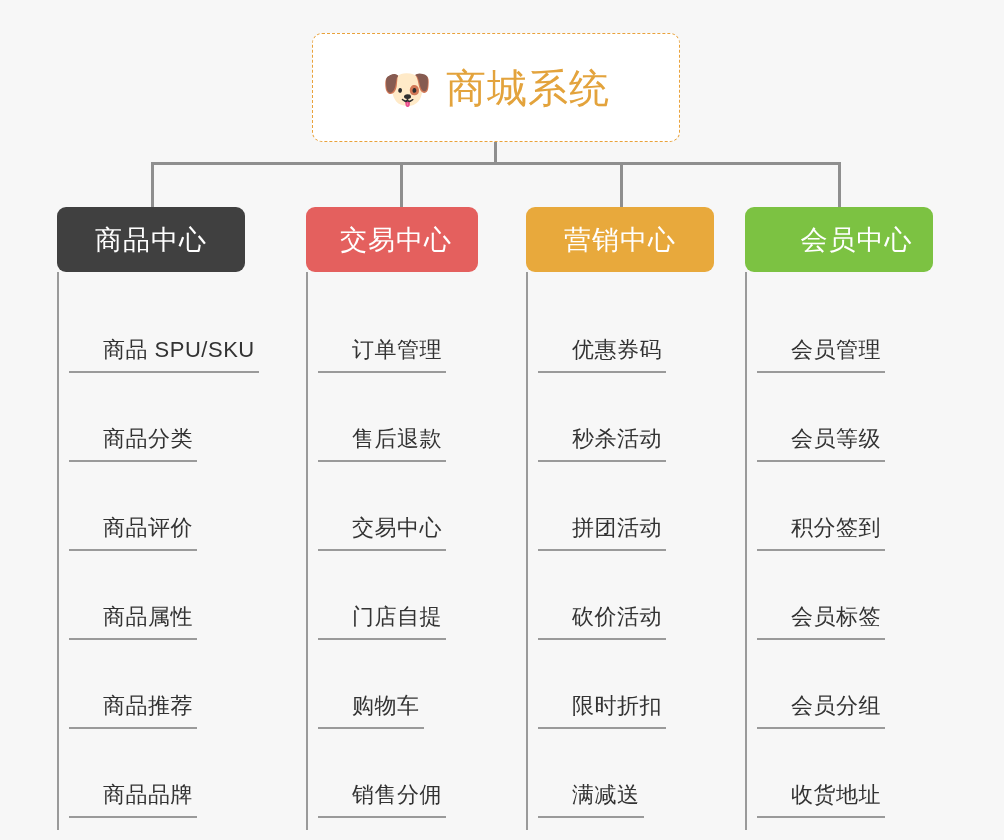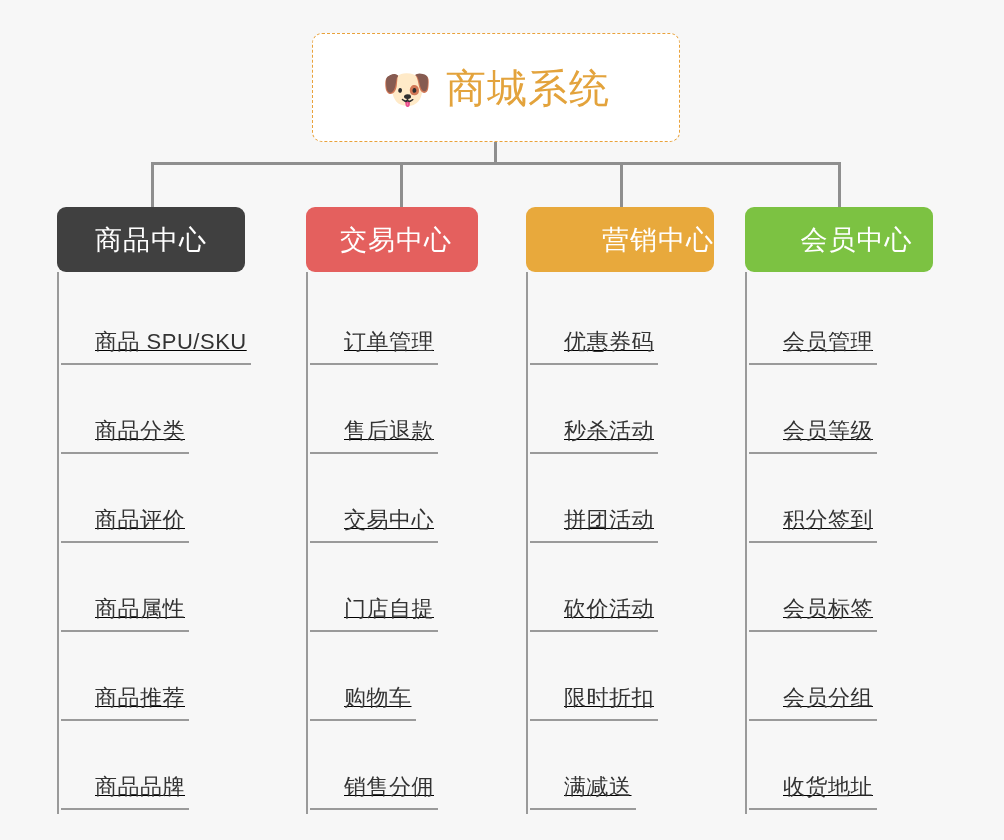--- a/index.html
+++ b/index.html
@@ -98,22 +98,21 @@
     position: absolute;
     left: 0;
     top: 0;
     bottom: 0;
     width: 2px;
     background: #9a9a9a;
   }
   .leaf-list {
     list-style: none;
     margin: 0;
-    padding: 4px;
-    text-decoration: underline;
+    padding: 12px;
   }
   .leaf {
     height: 89px;
     display: flex;
     align-items: flex-end;
     box-sizing: border-box;
   }
   .leaf-inner {
     display: inline-block;
     border-bottom: 2px solid #9a9a9a;
@@ -198,21 +197,21 @@
             <li class="leaf">
               <div class="leaf-inner"><span class="leaf-label">购物车</span></div>
             </li>
             <li class="leaf">
               <div class="leaf-inner"><span class="leaf-label">销售分佣</span></div>
             </li>
           </ul>
         </div>
       </div>
       <div class="branch" style="left: 526px; width: 188px;">
-        <div class="branch-head" style="background: rgb(232, 169, 60); width: 188px; justify-content: flex-end;">
+        <div class="branch-head" style="background: rgb(232, 169, 60); width: 188px;">
           <span>营销中心</span>
         </div>
         <div class="branch-body">
           <div class="spine"></div>
           <ul class="leaf-list">
             <li class="leaf">
               <div class="leaf-inner"><span class="leaf-label">优惠券码</span></div>
             </li>
             <li class="leaf">
               <div class="leaf-inner"><span class="leaf-label">秒杀活动</span></div>

